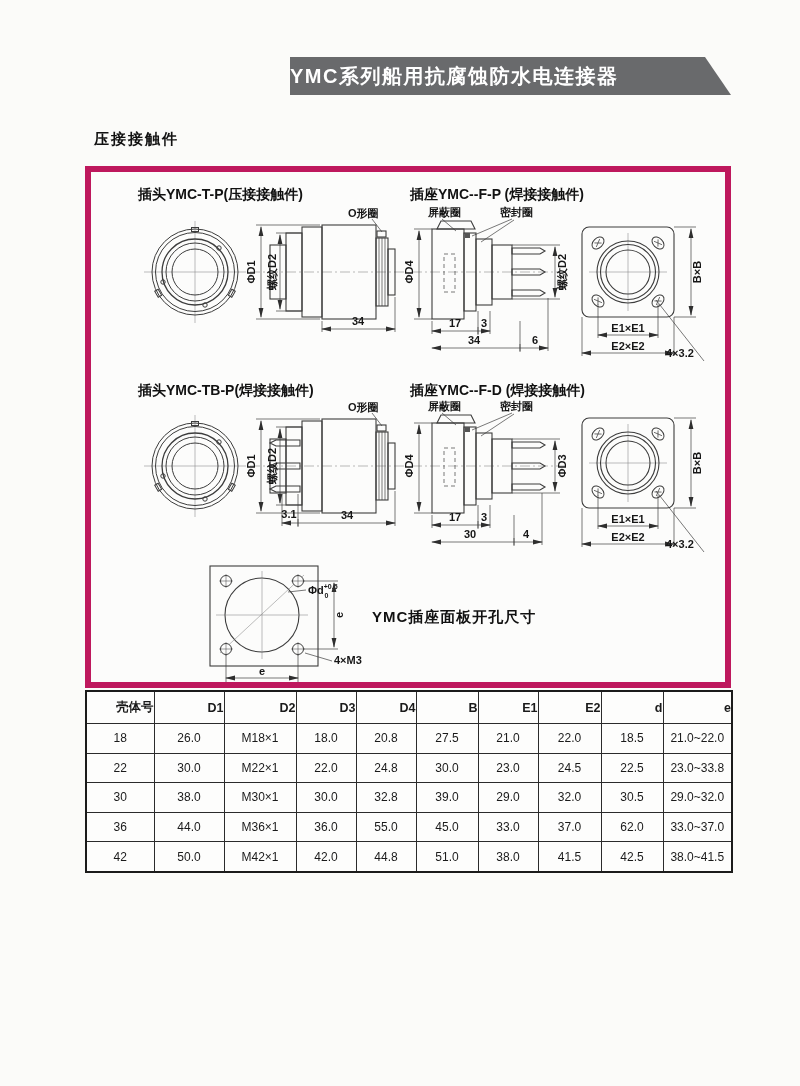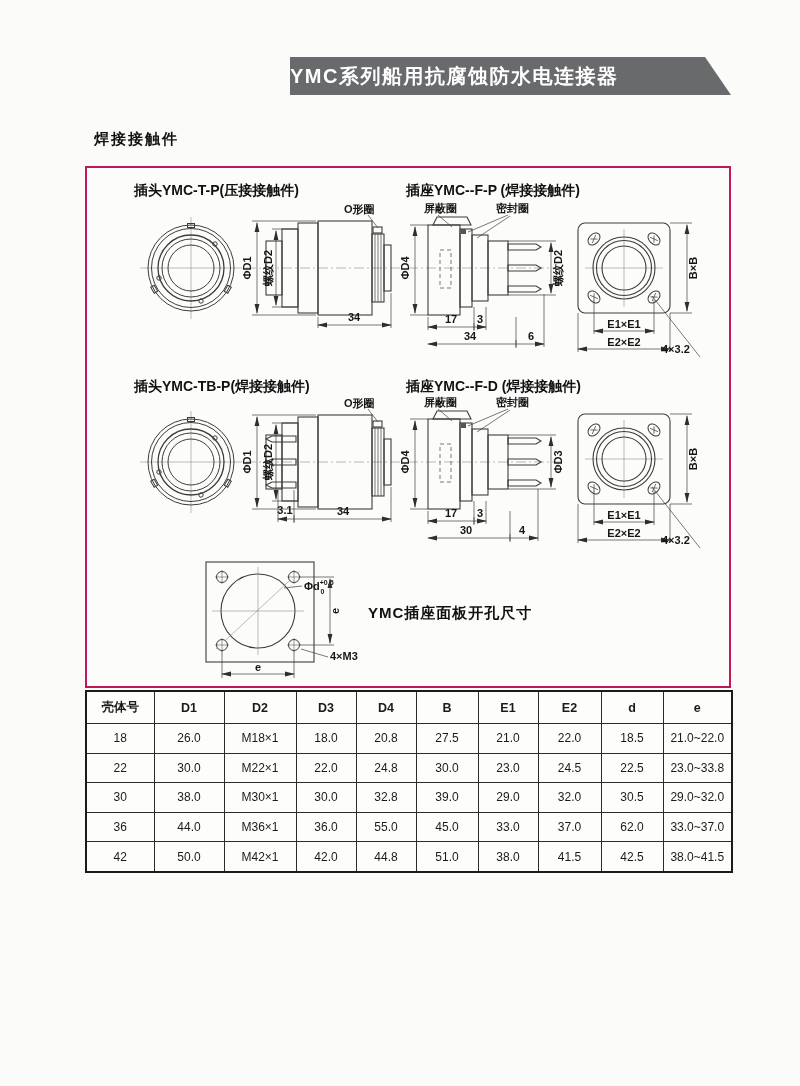--- a/index.html
+++ b/index.html
@@ -16,52 +16,52 @@
     color:#ffffff;font-size:20px;font-weight:bold;letter-spacing:1.5px;
     line-height:38px;box-sizing:border-box;
     white-space:nowrap;
   }
   .section-title{
     position:absolute;left:94px;top:130px;
     font-size:15px;font-weight:bold;letter-spacing:2px;color:#111;
   }
   .drawings-box{
     position:absolute;left:85px;top:166px;width:646px;height:522px;
-    border:2px solid #be185d;box-sizing:border-box;background:#fcfcfb;
+    border:6px solid #be185d;box-sizing:border-box;background:#fcfcfb;
   }
   .drawings-box svg{display:block;width:642px;height:518px;}
   svg text{font-family:"Liberation Sans", sans-serif;}
   .ttl{font-size:14px;font-weight:bold;fill:#111;}
   .lbl{font-size:11px;font-weight:bold;fill:#161616;}
   .dim{font-size:11px;font-weight:bold;fill:#161616;}
   .cap{font-size:15px;font-weight:bold;fill:#111;letter-spacing:1px;}
   .ol{stroke:#3c3c3c;stroke-width:1.1;fill:none;}
   .cl{stroke:#8a8a8a;stroke-width:0.6;stroke-dasharray:10 3 2 3;fill:none;}
   .dl{stroke:#3f3f3f;stroke-width:0.7;fill:none;}
   .thin{stroke:#7a7a7a;stroke-width:0.5;fill:none;}
   .dim-table{
     position:absolute;left:85px;top:690px;width:646px;
     border-collapse:collapse;table-layout:fixed;
     border:2px solid #1b1b1b;background:#fdfdfc;
   }
   .dim-table th,.dim-table td{
     border:1.5px solid #2b2b2b;text-align:center;padding:0;
     font-size:12px;white-space:nowrap;overflow:hidden;
   }
-  .dim-table th{height:31px;font-weight:bold;font-size:12.5px;}
+  .dim-table th{height:31px;font-weight:bold;font-size:12.5px;text-align:right;}
   .dim-table td{height:28.6px;font-weight:normal;}
 </style>
 </head>
 <body>
 
 <div class="banner">
   <span>YMC系列船用抗腐蚀防水电连接器</span>
 </div>
 
-<div class="section-title">焊接接触件</div>
+<div class="section-title">压接接触件</div>
 
 <div class="drawings-box">
 <svg viewBox="87 168 642 518" xmlns="http://www.w3.org/2000/svg">
   <defs>
     <marker id="arr" viewBox="0 0 10 6" markerWidth="10" markerHeight="6" refX="9" refY="3" orient="auto-start-reverse" markerUnits="userSpaceOnUse">
       <path d="M0,0.6 L10,3 L0,5.4 Z" fill="#2e2e2e"></path>
     </marker>
     <pattern id="knurl" width="5" height="5" patternUnits="userSpaceOnUse">
       <path d="M0,5 L5,0 M0,0 L5,5" stroke="#8d8d8d" stroke-width="0.6"></path>
     </pattern>

